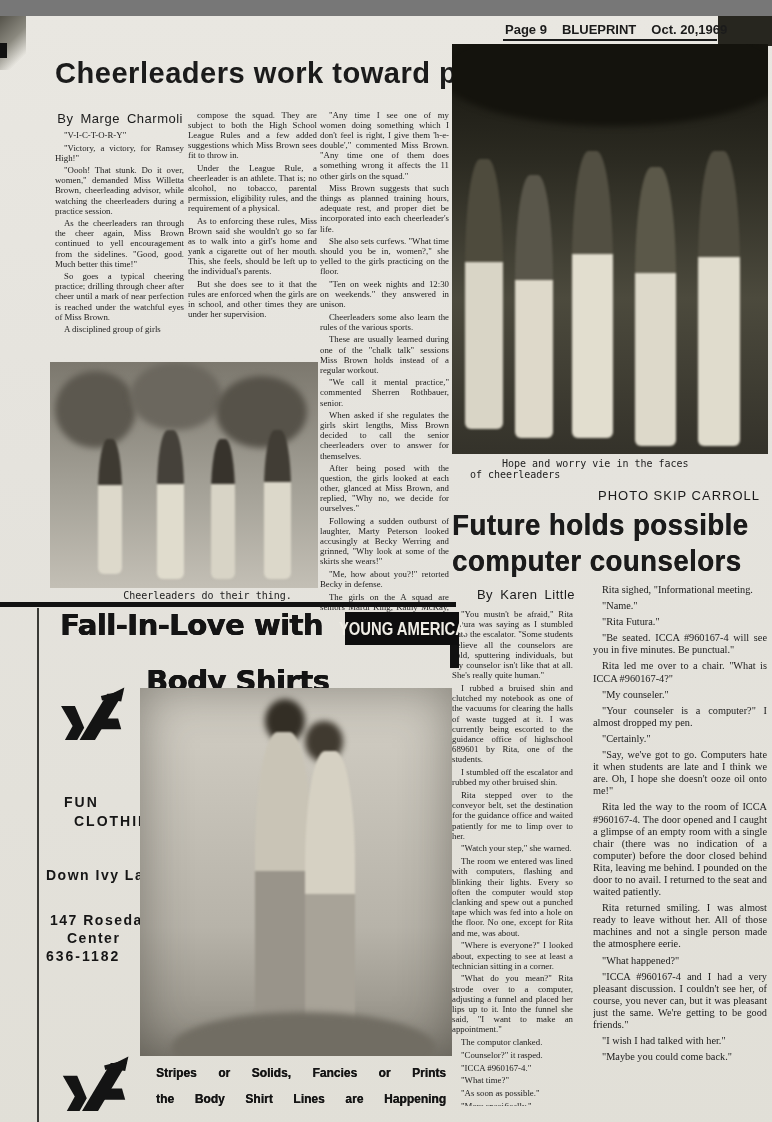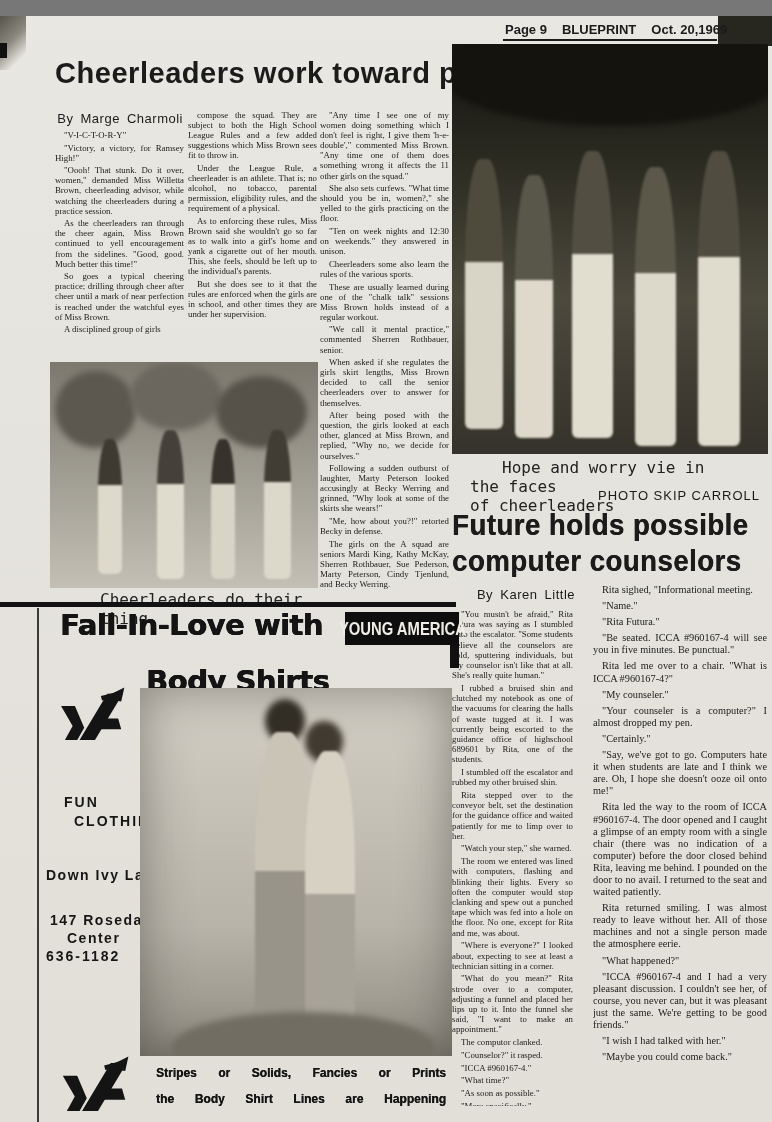--- a/index.html
+++ b/index.html
@@ -23,21 +23,21 @@
   .byline{position:absolute;font-family:"Liberation Sans",sans-serif;font-size:13px;
           letter-spacing:.5px;word-spacing:3px;text-align:right;}
   
   .col{position:absolute;overflow:hidden;text-align:justify;}
   .col p{margin:0 0 2.5px;text-indent:9px;}
   .a1{font-size:8.8px;line-height:10.1px;}
   .a2a{font-size:8.8px;line-height:10.2px;}
   .a2b{font-size:10.3px;line-height:12.1px;}
   .a2b p{margin-bottom:4px;}
   
-  .cap{position:absolute;font-family:"DejaVu Sans Mono",monospace;font-size:16px;color:#222;}
+  .cap{position:absolute;font-family:"DejaVu Sans Mono",monospace;font-size:10px;color:#222;}
   .credit{position:absolute;font-family:"Liberation Sans",sans-serif;font-size:13px;letter-spacing:1px;}
   
   .photo{position:absolute;overflow:hidden;}
   .fig{position:absolute;filter:blur(1.3px);border-radius:40% 40% 6px 6px;}
   .blob{position:absolute;filter:blur(3px);border-radius:50%;}
   .ph-right{background:linear-gradient(180deg,#16150f 0%,#2b2a21 28%,#4c4a3d 62%,#34322a 100%);}
   .ph-left{background:linear-gradient(180deg,#7c786e 0%,#a3a096 55%,#c3bfb5 100%);}
   .ph-ad{background:linear-gradient(180deg,#d3cfc5 0%,#b7b3a9 65%,#8f8b81 100%);
          box-shadow:inset 0 0 50px rgba(40,38,30,.45);}
   
@@ -84,20 +84,21 @@
       <p>A disciplined group of girls</p>
     </div>
   <div class="col a1" style="left:188px;top:94px;width:129px;height:252px;">
       <p>compose the squad.  They are subject to both the High School League Rules and a few added suggestions which Miss Brown sees fit to throw in.</p>
       <p>Under the League Rule, a cheerleader is an athlete. That is; no alcohol, no tobacco, parental permission, eligibility rules, and the requirement of a physical.</p>
       <p>As to enforcing these rules, Miss Brown said she wouldn't go so far as to walk into a girl's home and yank a cigarette out of her mouth.  This, she feels, should be left up to the individual's parents.</p>
       <p>But she does see to it that the rules are enforced when the girls are in school, and other times they are under her supervision.</p>
     </div>
   <div class="col a1" style="left:320px;top:94px;width:129px;height:503px;">
       <p>"Any time I see one of my women doing something which I don't feel is right, I give them 'h-e-double'," commented Miss Brown.  "Any time one of them does something wrong it affects the 11 other girls on the squad."</p>
+      <p>Miss Brown suggests that such things as planned training hours, adequate rest, and proper diet be incorporated into each cheerleader's life.</p>
       <p>She also sets curfews.  "What time should you be in, women?," she yelled to the girls practicing on the floor.</p>
       <p>"Ten on week nights and 12:30 on weekends." they answered in unison.</p>
       <p>Cheerleaders some also learn the rules of the various sports.</p>
       <p>These are usually learned during one of the "chalk talk" sessions Miss Brown holds instead of a regular workout.</p>
       <p>"We call it mental practice," commented Sherren Rothbauer, senior.</p>
       <p>When asked if she regulates the girls skirt lengths, Miss Brown decided to call the senior cheerleaders over to answer for themselves.</p>
       <p>After being posed with the question, the girls looked at each other, glanced at Miss Brown, and replied, "Why no, we decide for ourselves."</p>
       <p>Following a sudden outburst of laughter, Marty Peterson looked accusingly at Becky Werring and grinned, "Why look at some of the skirts she wears!"</p>
       <p>"Me, how about you?!" retorted Becky in defense.</p>
       <p>The girls on the A squad are seniors Mardi King, Kathy McKay, Sherren Rothbauer, Sue Pederson, Marty Peterson, Cindy Tjenlund, and Becky Werring.</p>
@@ -105,21 +106,21 @@
 
   <div class="photo ph-left" style="left:50px;top:346px;width:268px;height:226px;">
     <div class="blob" style="left:2%;top:4%;width:30%;height:34%;background:#5c584f;"></div>
     <div class="blob" style="left:30%;top:0%;width:34%;height:30%;background:#6b675e;"></div>
     <div class="blob" style="left:62%;top:6%;width:34%;height:32%;background:#565249;"></div>
     <div class="fig" style="left:18%;top:34%;width:9%;height:60%;background:linear-gradient(180deg,#3e3a32 0 34%,#ddd9cb 34% 100%);"></div>
     <div class="fig" style="left:40%;top:30%;width:10%;height:66%;background:linear-gradient(180deg,#45413a 0 36%,#e0dccd 36% 100%);"></div>
     <div class="fig" style="left:60%;top:34%;width:9%;height:62%;background:linear-gradient(180deg,#37332c 0 32%,#d8d4c6 32% 100%);"></div>
     <div class="fig" style="left:80%;top:30%;width:10%;height:66%;background:linear-gradient(180deg,#413d35 0 35%,#dcd8ca 35% 100%);"></div>
   </div>
-  <div class="cap" style="left:100px;top:574px;width:215px;text-align:left;">Cheerleaders do their thing.</div>
+  <div class="cap" style="left:100px;top:574px;width:215px;text-align:center;">Cheerleaders do their thing.</div>
 
   <div class="photo ph-right" style="left:452px;top:28px;width:316px;height:410px;">
     <div class="fig" style="left:4%;top:28%;width:12%;height:66%;background:linear-gradient(180deg,#4e4b3d 0 38%,#d9d5c6 38% 100%);"></div>
     <div class="fig" style="left:20%;top:32%;width:12%;height:64%;background:linear-gradient(180deg,#59564a 0 40%,#ded9ca 40% 100%);"></div>
     <div class="fig" style="left:38%;top:26%;width:13%;height:70%;background:linear-gradient(180deg,#524f42 0 36%,#e2decf 36% 100%);"></div>
     <div class="fig" style="left:58%;top:30%;width:13%;height:68%;background:linear-gradient(180deg,#5b5849 0 38%,#ddd9ca 38% 100%);"></div>
     <div class="fig" style="left:78%;top:26%;width:13%;height:72%;background:linear-gradient(180deg,#504d40 0 36%,#e0dccd 36% 100%);"></div>
     <div class="blob" style="left:-4%;top:-6%;width:110%;height:26%;background:#14130d;"></div>
   </div>
   <div class="cap" style="left:470px;top:442px;width:260px;">

